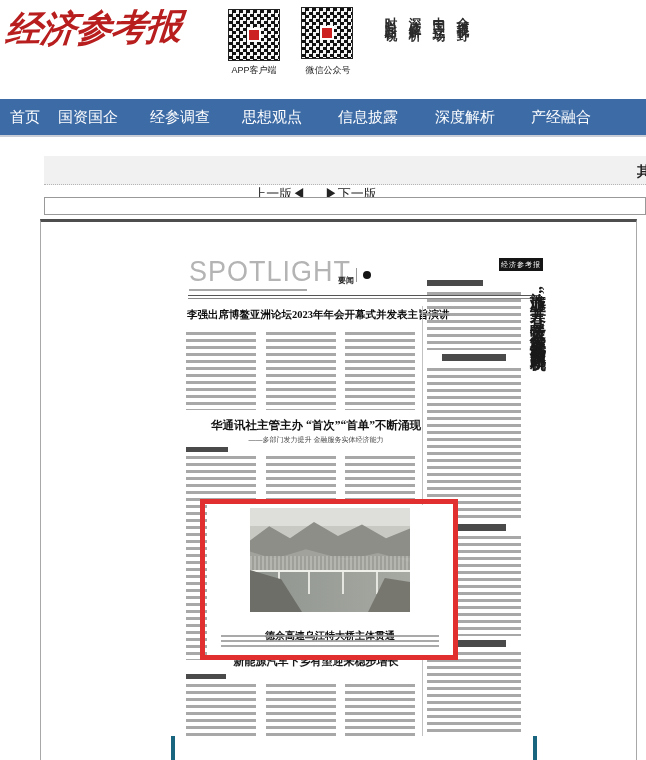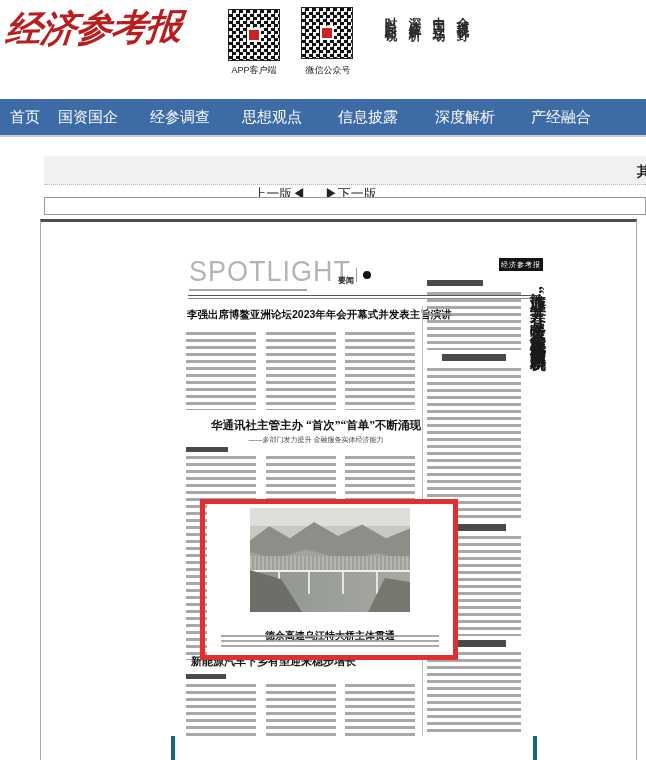--- a/index.html
+++ b/index.html
@@ -53,27 +53,27 @@
   .mast-section { left:297px; top:53px; font-size:8px; font-weight:bold; color:#222; }
   .mast-bar { left:315px; top:46px; width:1px; height:14px; background:#999; }
   .mast-dot { left:322px; top:49px; width:8px; height:8px; border-radius:50%; background:#141414; }
   .mast-substripe { left:148px; top:67px; width:118px; height:3px;
         background:repeating-linear-gradient(90deg,#9a9a9a 0 6px,transparent 6px 9px); }
   .mast-rule { left:147px; top:73px; width:353px; height:4px;
         border-top:1px solid #555; border-bottom:1px solid #888; }
   .badge { left:458px; top:36px; width:44px; height:13px; background:#151515; color:#fff;
            font-size:7px; line-height:13px; text-align:center; letter-spacing:1px; }
 
-  .a1-head { left:146px; top:86px; width:272px; font-family:Liberation Sans, sans-serif;
+  .a1-head { left:146px; top:86px; width:272px; font-family:Liberation Serif, serif;
              font-size:10.5px; font-weight:bold; color:#0d0d0d; white-space:nowrap; }
   .a2-head { left:150px; top:196px; width:250px; text-align:center; font-family:"Liberation Serif",serif;
              font-size:11.5px; font-weight:bold; color:#111; white-space:nowrap; }
   .a2-sub  { left:150px; top:213px; width:250px; text-align:center; font-size:7px; color:#444;
              white-space:nowrap; }
-  .a3-head { left:150px; top:432px; width:250px; text-align:left; font-family:Liberation Mono, monospace;
+  .a3-head { left:150px; top:432px; width:250px; text-align:center; font-family:Liberation Mono, monospace;
              font-size:11px; font-weight:bold; color:#161616; white-space:nowrap; z-index:3; }
 
   .greek { background-image:repeating-linear-gradient(180deg,#929292 0,#929292 3px,transparent 3px,transparent 7px);
            opacity:.8; }
   .greek-fine { background-image:repeating-linear-gradient(180deg,#9a9a9a 0,#9a9a9a 2px,transparent 2px,transparent 5px);
            opacity:.85; }
   .bar-dark { background:#4a4a4a; }
 
   .divider-v { left:381px; top:84px; width:1px; height:430px; background:#c2c2c2; }
 

